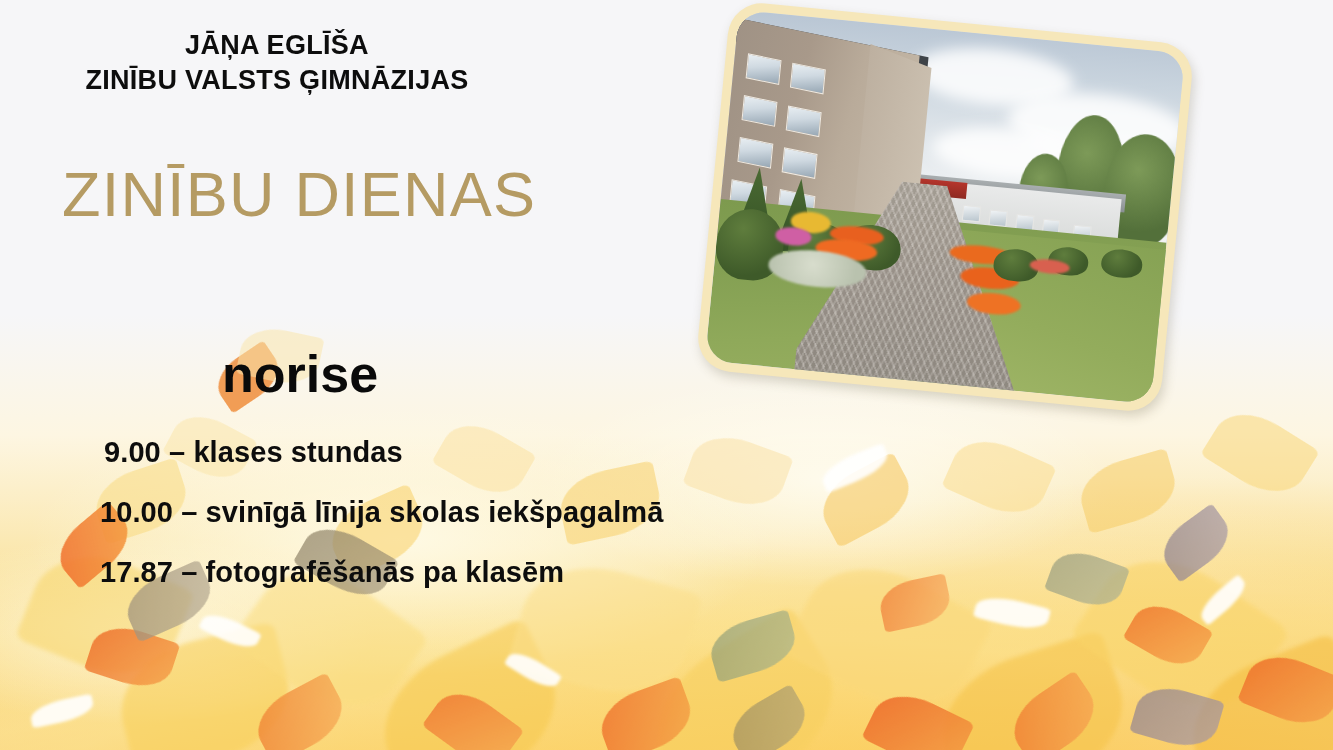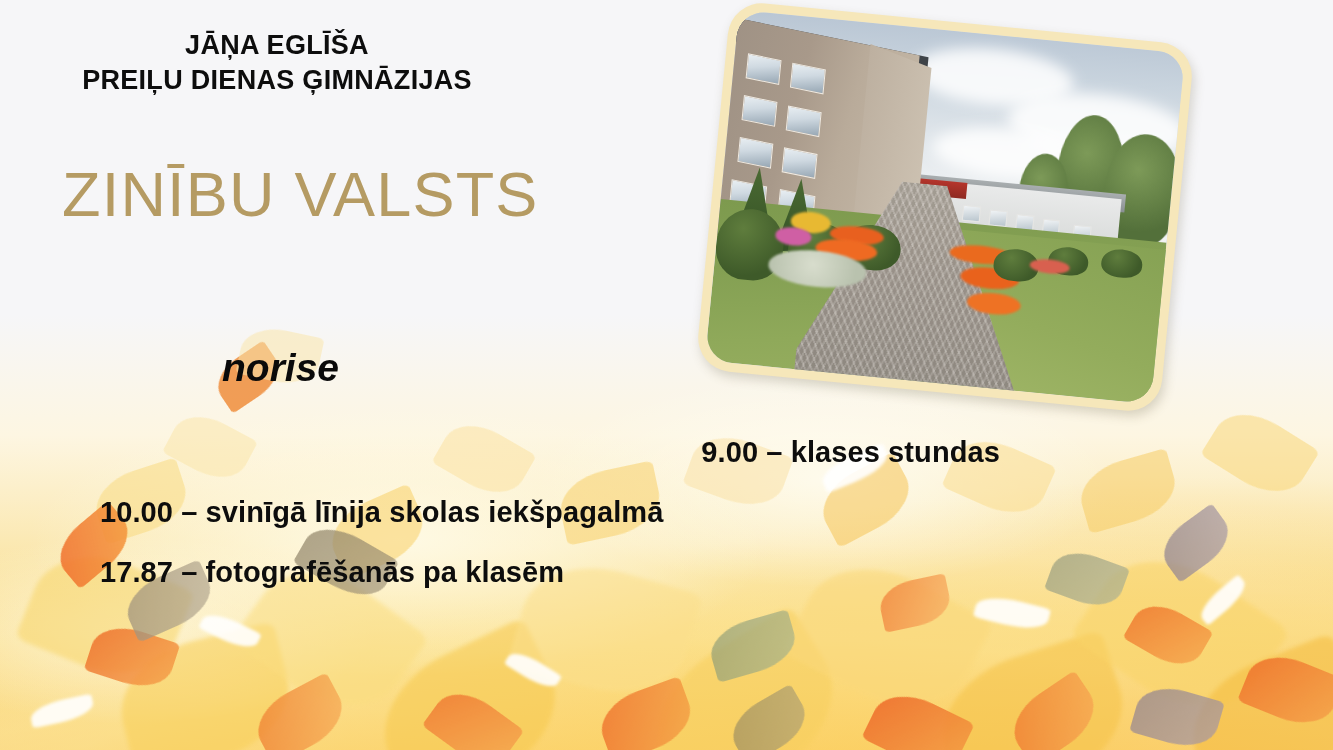--- a/index.html
+++ b/index.html
@@ -84,43 +84,42 @@
     font-weight: bold;
     color: #0a0a0a;
     letter-spacing: 0.2px;
     line-height: 1;
   }
 
   .event-sub {
     position: absolute;
     left: 222px;
     top: 348px;
-    font-size: 39px;
+    font-size: 52px;
     font-weight: bold;
     color: #0a0a0a;
     line-height: 1;
-    font-style: italic;
   }
 
   .schedule {
     position: absolute;
     left: 100px;
     top: 438px;
     width: 900px;
   }
   .sched-line {
     font-size: 29px;
     font-weight: bold;
     color: #0d0d0d;
     line-height: 1;
     margin-bottom: 31px;
     letter-spacing: 0.1px;
     white-space: nowrap;
   }
-  .sched-line.indent { margin-left: 4px; text-align: right; }
+  .sched-line.indent { margin-left: 4px; }
 
   
   .photo-wrap {
     position: absolute;
     left: 712px;
     top: 22px;
     width: 466px;
     height: 370px;
     transform: rotate(5.6deg);
   }
@@ -319,24 +318,24 @@
     <div class="leaf hl" style="left:820px; top:455px; width:70px; height:26px; transform:rotate(-22deg);"></div>
     <div class="leaf hl" style="left:975px; top:600px; width:74px; height:26px; transform:rotate(14deg);"></div>
     <div class="leaf hl" style="left:1195px; top:590px; width:56px; height:20px; transform:rotate(-40deg);"></div>
     <div class="leaf hl" style="left:200px; top:620px; width:60px; height:22px; transform:rotate(26deg);"></div>
     <div class="leaf hl" style="left:30px; top:700px; width:64px; height:22px; transform:rotate(-12deg);"></div>
     <div class="leaf hl" style="left:505px; top:660px; width:56px; height:20px; transform:rotate(32deg);"></div>
   </div>
 
   <div class="school-name">
     <div>JĀŅA EGLĪŠA</div>
-    <div>PREIĻU DIENAS ĢIMNĀZIJAS</div>
+    <div>ZINĪBU VALSTS ĢIMNĀZIJAS</div>
   </div>
 
-  <div class="main-title">ZINĪBU VALSTS</div>
+  <div class="main-title">ZINĪBU DIENAS</div>
 
 
   <div class="event-sub">norise</div>
 
   <div class="schedule">
     <div class="sched-line indent">9.00 – klases stundas</div>
     <div class="sched-line">10.00 – svinīgā līnija skolas iekšpagalmā</div>
     <div class="sched-line">17.87 – fotografēšanās pa klasēm</div>
   </div>
 

